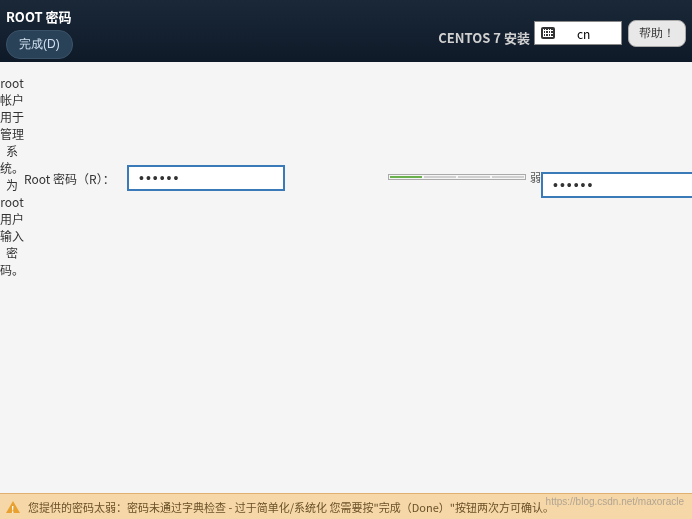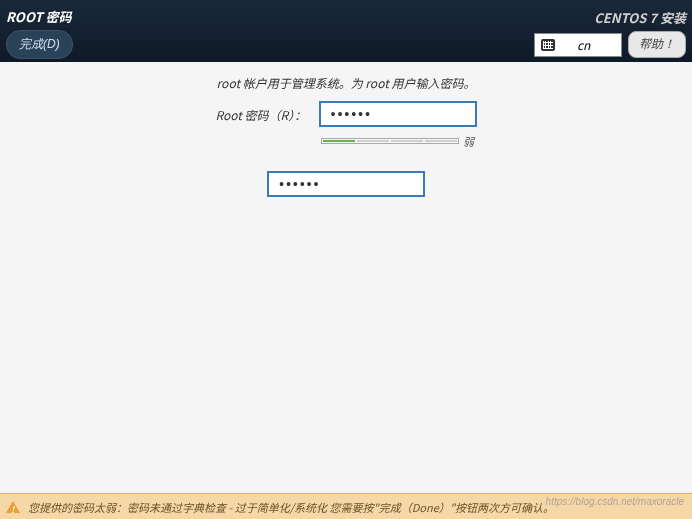--- a/index.html
+++ b/index.html
@@ -1,15 +1,15 @@
 <!DOCTYPE html>
 <html><head>
   <meta charset="utf-8">
   <style>
-    * { margin: 0; padding: 0; box-sizing: border-box; font-style: italic; }
+    * { margin: 0; padding: 0; box-sizing: border-box; }
     body {
       width: 692px;
       height: 519px;
       font-family: "Noto Sans CJK SC", "Microsoft YaHei", sans-serif;
       background: #f5f5f5;
       position: relative;
       overflow: hidden;
     }
     .header {
       height: 62px;
@@ -35,21 +35,20 @@
       background: #2a4258;
       border: 1px solid #3a5268;
       color: #d0e0f0;
       font-size: 12px;
       padding: 5px 12px;
       border-radius: 14px;
       cursor: pointer;
     }
     .header-right {
       display: flex;
-      flex-direction: column;
       align-items: flex-end;
       gap: 4px;
       padding-top: 4px;
     }
     .install-title {
       font-size: 13px;
       color: #d0d0d0;
       font-weight: bold;
     }
     .header-right-row {
@@ -88,21 +87,21 @@
       border: 1px solid #aaa;
       color: #333;
       font-size: 12px;
       padding: 4px 10px;
       border-radius: 8px;
       cursor: pointer;
     }
     .content {
       padding-top: 12px;
       display: flex;
-      flex-direction: column;
+      flex-direction: row;
       align-items: center;
     }
     .description {
       font-size: 12px;
       color: #333;
       margin-bottom: 10px;
       text-align: center;
     }
     .form-row {
       display: flex;

